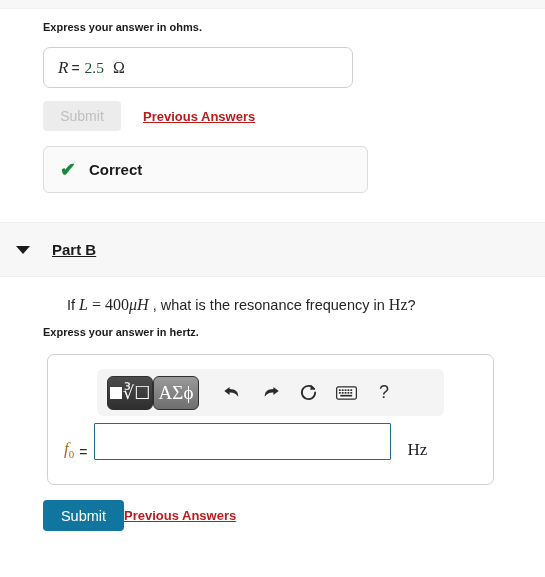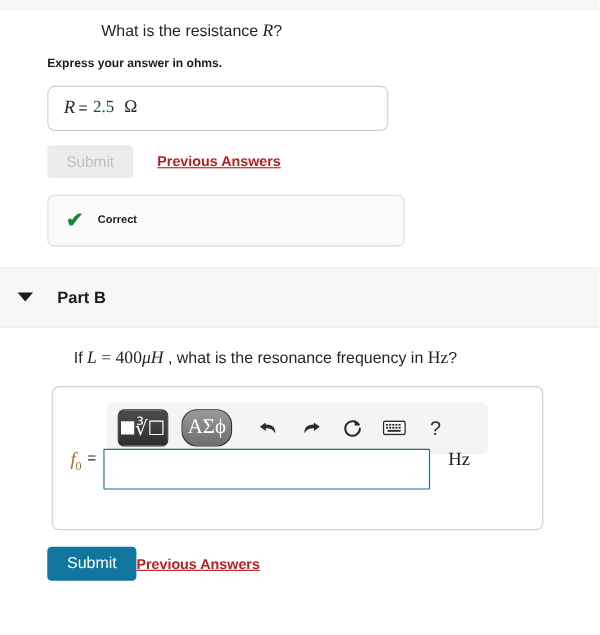--- a/index.html
+++ b/index.html
@@ -69,30 +69,30 @@
 
   .feedback {
     margin: 15px 0 0 43px;
     width: 325px; height: 47px;
     border: 1px solid #dcdcdc; border-radius: 6px;
     background:#fafafa;
     display:flex; align-items:center;
     padding-left: 16px;
   }
   .check { color:#17883a; font-size: 19px; font-weight: bold; line-height:1; }
-  .feedback .fbtext { font-size: 10px; font-weight: bold; color:#1b1b1b; margin-left: 13px; }
+  .feedback .fbtext { font-size: 15px; font-weight: bold; color:#1b1b1b; margin-left: 13px; }
 
   
   .partband {
-    margin-top: 19px;
+    margin-top: 29px;
     height: 55px;
     background:#f7f7f7;
     border-top: 1px solid #ededed;
     border-bottom: 1px solid #ededed;
-    display:flex; align-items:center;
+    display:flex; align-items:center;text-decoration:underline;
   }
   .caret {
     width: 0; height: 0; margin-left: 16px;
     border-left: 7px solid transparent;
     border-right: 7px solid transparent;
     border-top: 8px solid #1b1b1b;
     cursor:pointer;
   }
   .partlabel { font-size: 15px; font-weight: bold; color:#1b1b1b; margin-left: 22px; }
 
@@ -114,33 +114,33 @@
     background:#f4f4f4; border-radius: 6px;
     display:flex; align-items:center;
   }
   .tbtn {
     width: 46px; height: 34px; border-radius: 6px;
     border: 1px solid #2f2f2f;
     display:flex; align-items:center; justify-content:center;
     cursor:pointer; color:#ffffff;
   }
   .tbtn.b1 { margin-left: 10px; background: linear-gradient(#4c4c4c,#2e2e2e); }
-  .tbtn.b2 { margin-left: 12px;  background: linear-gradient(#9a9a9a,#6e6e6e); font-family:"Liberation Serif", serif; font-size: 19px; border-radius: 14px; }
+  .tbtn.b2 { margin-left: 0;  background: linear-gradient(#9a9a9a,#6e6e6e); font-family:"Liberation Serif", serif; font-size: 19px; }
   .tbtn .sq { width: 12px; height: 12px; background:#fff; display:inline-block; margin-right: 1px; }
   .tbtn .rt { font-family:"Liberation Serif", serif; font-size: 18px; line-height:1; }
 
   .ticon {
     margin-left: 16px; font-size: 18px; color:#2b2b2b;
     display:flex; align-items:center; justify-content:center;
     width: 22px; height: 26px; cursor:pointer;
   }
   .ticon.first { margin-left: 22px; }
   .ticon svg { display:block; }
 
-  .inrow { position:absolute; left: 0; top: 56px; width: 100%; display:flex; align-items:flex-start; }
+  .inrow { position:absolute; left: 0; top: 68px; width: 100%; display:flex; align-items:flex-end; }
   .f0 {
     font-family:"Liberation Serif", serif; font-style: italic;
     font-size: 17px; color:#b06a14; margin-left: 16px;
   }
   .f0 sub { font-size: 11px; font-style:normal; }
   .eqs { font-size: 14px; color:#2a2a2a; margin: 0 7px 0 5px; }
   .mainput {
     width: 297px; height: 37px;
     border: 1px solid #1a6e8e; background:#fff;
     border-radius: 1px; outline:none;
@@ -153,21 +153,20 @@
 </style>
 </head>
 <body>
 
 <div class="page">
 
   <div class="top-strip"></div>
 
   <div class="partA">
 
-    <div class="qtext"><span>What is the resistance </span><span class="mathserif">R</span><span>?</span></div>
 
     <div class="express">Express your answer in ohms.</div>
 
     <div class="ansbox">
       <span class="lbl">R</span>
       <span class="eq">=</span>
       <span class="val">2.5</span>
       <span class="unit">Ω</span>
     </div>
 
@@ -184,20 +183,21 @@
 
   <div class="partband">
     <div class="caret"></div>
     <div class="partlabel">Part B</div>
   </div>
 
   <div class="partB">
 
     <div class="qtextB"><span>If </span><span class="mathserif">L</span><span class="mathup"> = </span><span class="mathup">400</span><span class="mathserif">μH</span><span> , what is the resonance frequency in </span><span class="mathup">Hz</span><span>?</span></div>
 
+    <div class="express">Express your answer in hertz.</div>
 
     <div class="bigbox">
 
       <div class="toolbar">
 
         <div class="tbtn b1">
           <span class="sq"></span>
           <span class="rt">∛☐</span>
         </div>
 

